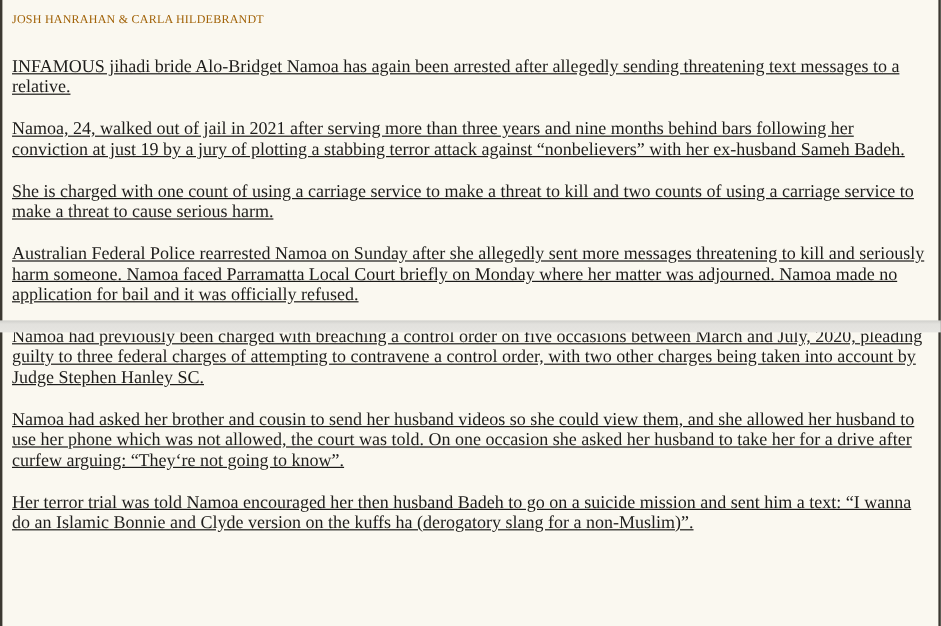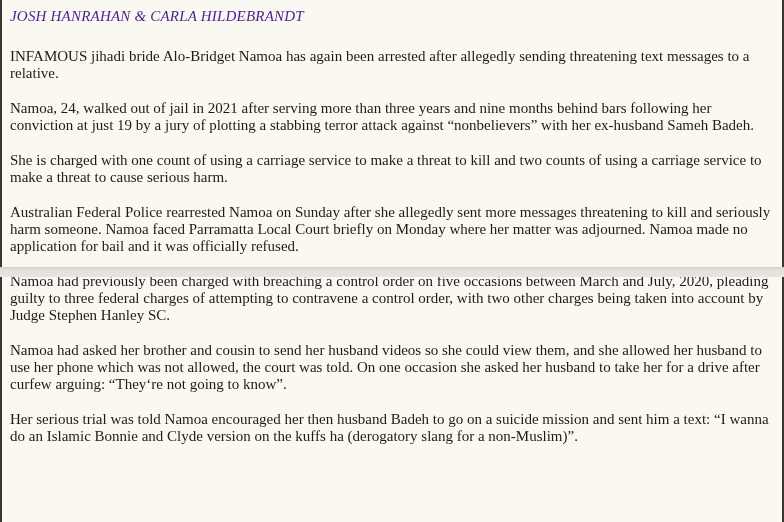--- a/index.html
+++ b/index.html
@@ -26,32 +26,32 @@
   .edge-left  { left: 0; }
   .edge-right { right: 0; }
   .content {
     position: absolute;
     top: 8px;
     left: 10px;
     width: 764px;
     z-index: 2;
   }
   .byline {
-    font-size: 15px;
+    font-size: 10px;
     line-height: 17px;
     letter-spacing: 0.2px;
     margin: 0 0 23px 0;
-    color: #4c1d95;
-    font-style: italic;
+    color: #a16207;
   }
   .para {
     font-size: 15px;
     line-height: 17px;
     margin: 0 0 18px 0;
     color: #1d1c1a;
+    text-decoration: underline;
   }
   .seam {
     position: absolute;
     left: 0;
     top: 267px;
     width: 784px;
     height: 10px;
     background: linear-gradient(to bottom, #cfcfcb 0%, #e2e1dd 30%, #e6e5e1 100%);
     z-index: 3;
   }
@@ -63,16 +63,16 @@
 <div class="edge edge-right"></div>
 
 <article class="content">
   <div class="byline">JOSH HANRAHAN &amp; CARLA HILDEBRANDT</div>
   <p class="para">INFAMOUS jihadi bride Alo-Bridget Namoa has again been arrested after allegedly sending threatening text messages to a relative.</p>
   <p class="para">Namoa, 24, walked out of jail in 2021 after serving more than three years and nine months behind bars following her conviction at just 19 by a jury of plotting a stabbing terror attack against “nonbelievers” with her ex-husband Sameh Badeh.</p>
   <p class="para">She is charged with one count of using a carriage service to make a threat to kill and two counts of using a carriage service to make a threat to cause serious harm.</p>
   <p class="para">Australian Federal Police rearrested Namoa on Sunday after she allegedly sent more messages threatening to kill and seriously harm someone. Namoa faced Parramatta Local Court briefly on Monday where her matter was adjourned. Namoa made no application for bail and it was officially refused.</p>
   <p class="para">Namoa had previously been charged with breaching a control order on five occasions between March and July, 2020, pleading guilty to three federal charges of attempting to contravene a control order, with two other charges being taken into account by Judge Stephen Hanley SC.</p>
   <p class="para">Namoa had asked her brother and cousin to send her husband videos so she could view them, and she allowed her husband to use her phone which was not allowed, the court was told. On one occasion she asked her husband to take her for a drive after curfew arguing: “They‘re not going to know”.</p>
-  <p class="para">Her serious trial was told Namoa encouraged her then husband Badeh to go on a suicide mission and sent him a text: “I wanna do an Islamic Bonnie and Clyde version on the kuffs ha (derogatory slang for a non-Muslim)”.</p>
+  <p class="para">Her terror trial was told Namoa encouraged her then husband Badeh to go on a suicide mission and sent him a text: “I wanna do an Islamic Bonnie and Clyde version on the kuffs ha (derogatory slang for a non-Muslim)”.</p>
 </article>
 
 <div class="seam"></div>
 
 </body></html>

